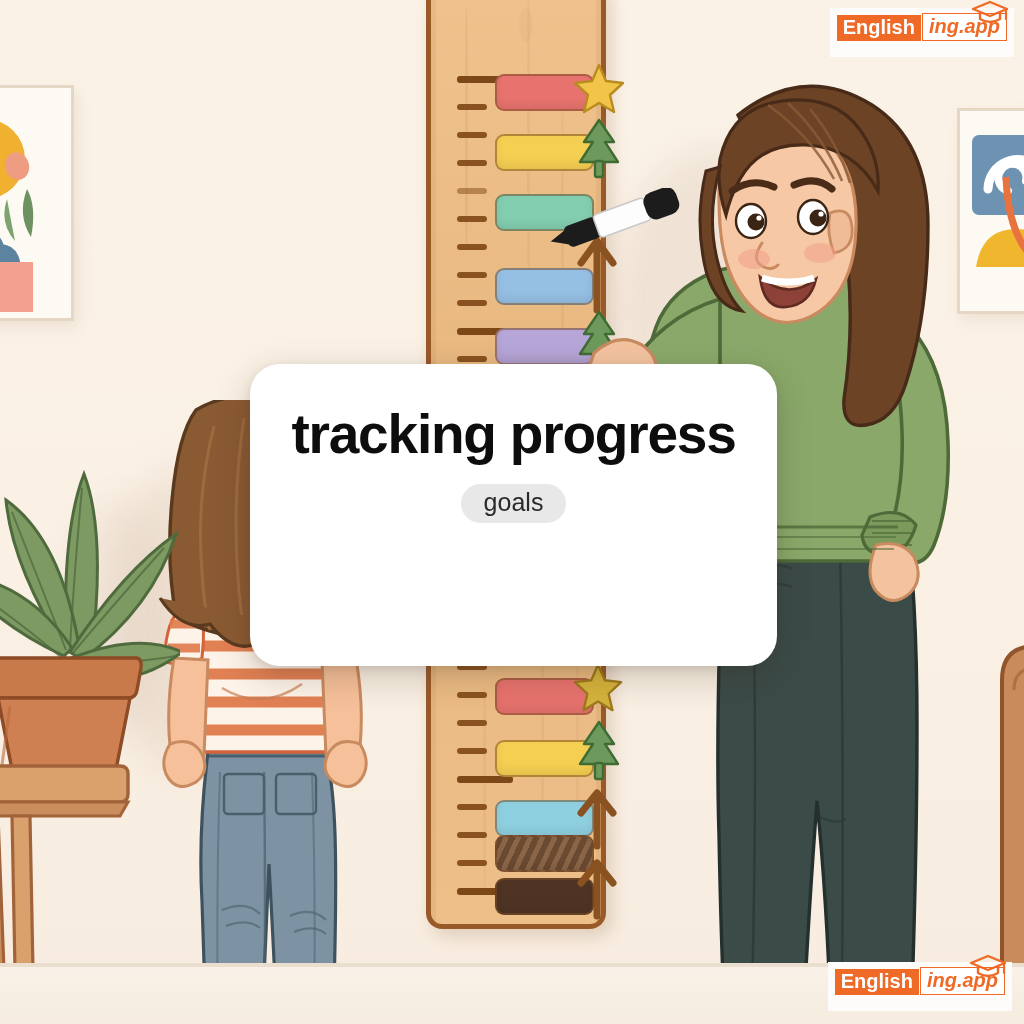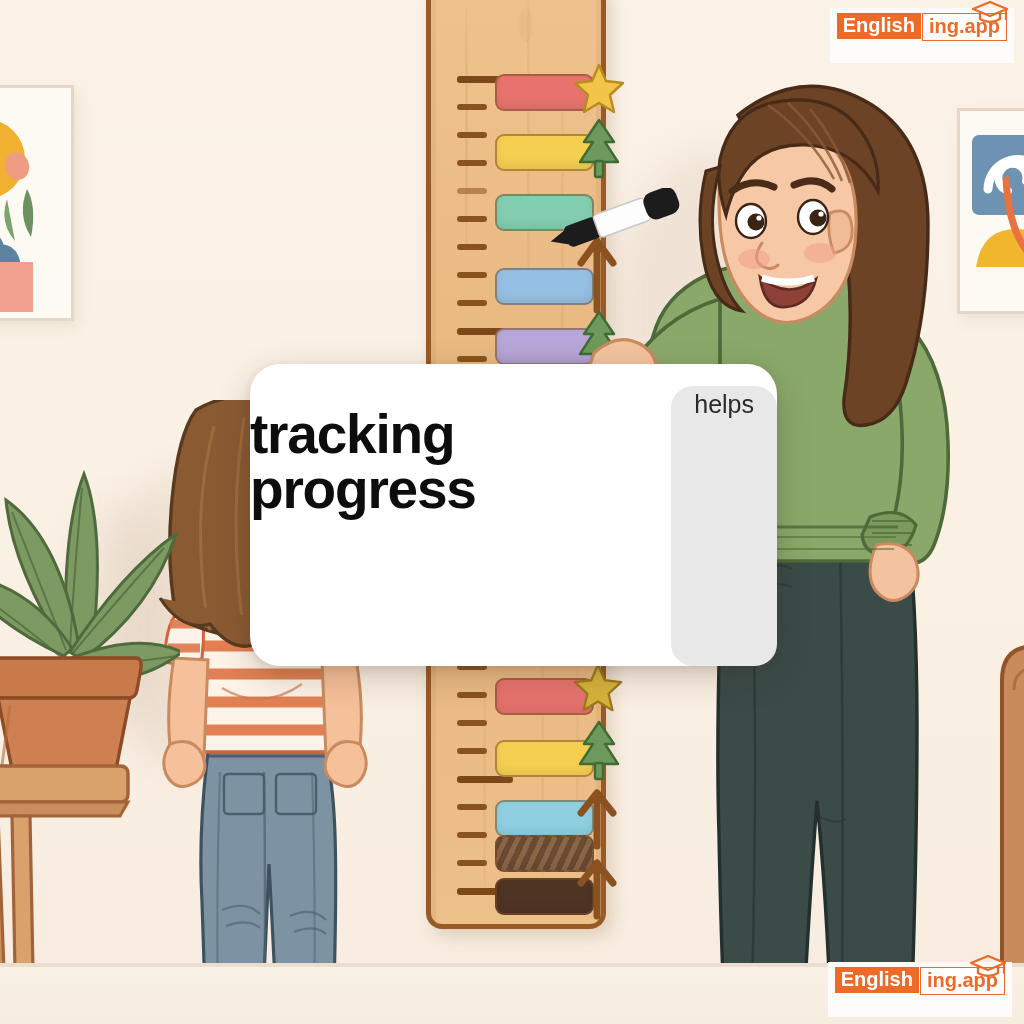--- a/index.html
+++ b/index.html
@@ -39,32 +39,32 @@
   .tick.lg{width:56px;left:26px;height:7px;background:#7d4718;}
   .bar{position:absolute;height:33px;border-radius:9px;border:2.5px solid rgba(120,75,35,.55);
        box-shadow:inset 0 -5px 8px rgba(0,0,0,.07);}
   .marker-ico{position:absolute;}
 
   
 
   
   #card{left:250px;top:364px;width:527px;height:302px;background:#fff;
         border-radius:30px;box-shadow:0 11px 34px rgba(60,40,25,.22),0 3px 10px rgba(60,40,25,.10);
-        display:flex;}
+        display:flex;flex-direction:column;align-items:center;}
   #word{margin-top:43px;font-size:55px;font-weight:bold;color:#0d0d0d;letter-spacing:-1.2px;line-height:1;}
   #pos-badge{margin-top:22px;background:#e8e8e8;color:#2a2a2a;border-radius:22px;
              padding:6px 23px 8px;font-size:25px;line-height:1;}
   #example{margin-top:24px;font-size:28px;font-style:italic;color:#121212;
            text-align:center;line-height:1.33;width:460px;letter-spacing:-.3px;}
 
   
-  .logo{display:flex;align-items:flex-start;background:#fdfcfa;padding:5px 7px 22px;}
+  .logo{display:flex;align-items:flex-end;background:#fdfcfa;padding:5px 7px 16px;}
   .logo .l1{background:#ee6a26;color:#fff;font-size:20px;font-weight:bold;padding:2px 6px 4px;line-height:1;}
   .logo .l2{background:#fff;color:#ee6a26;font-size:20px;font-weight:bold;padding:2px 6px 4px;line-height:1;
-            border:1.6px solid #ee6a26;margin-left:1px;}
+            border:1.6px solid #ee6a26;margin-left:1px;font-style:italic;}
   .cap{position:absolute;right:4px;top:-9px;}
   #logo-tr{right:10px;top:8px;}
   #logo-br{right:12px;top:962px;}
 </style>
 </head>
 <body>
 
 <div id="scene">
 
   <div class="abs" id="wall"></div>
@@ -358,21 +358,21 @@
     <path d="M6 40 q0 -34 34 -34 h60 v378 H6z" fill="#c98a5c" stroke="#92542b" stroke-width="4"></path>
     <path d="M18 50 q0 -22 22 -22 h58" fill="none" stroke="#a8693a" stroke-width="3" opacity=".8"></path>
     <rect x="46" y="198" width="44" height="62" rx="8" fill="#e0ae7e" stroke="#92542b" stroke-width="3.4"></rect>
   </svg>
 
   <div class="abs" id="baseboard-top"></div>
   <div class="abs" id="baseboard"></div>
 
   <div class="abs" id="card">
     <div id="word">tracking progress</div>
-    <div id="pos-badge">helps</div>
+    <div id="pos-badge">goals</div>
   </div>
 
   <div class="abs logo" id="logo-tr">
     <span class="l1">English</span>
     <span class="l2">ing.app</span>
     <svg class="cap" width="40" height="26" viewBox="0 0 40 26">
       <path d="M20 3 L37 10 L20 17 L3 10z" fill="none" stroke="#ee6a26" stroke-width="2.4" stroke-linejoin="round"></path>
       <path d="M10 13 v7 q10 6 20 0 v-7" fill="none" stroke="#ee6a26" stroke-width="2.4" stroke-linejoin="round"></path>
       <path d="M36 11 v9" stroke="#ee6a26" stroke-width="2.2" stroke-linecap="round"></path>
     </svg>

